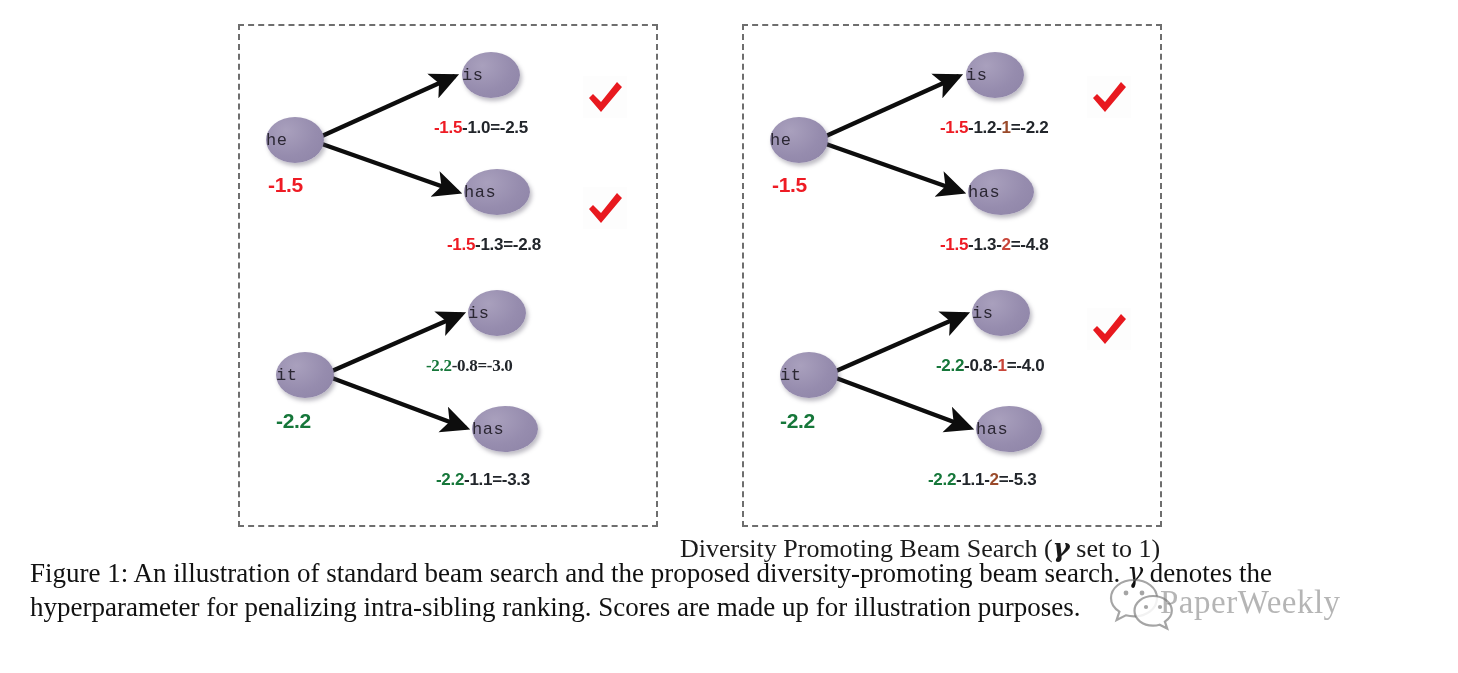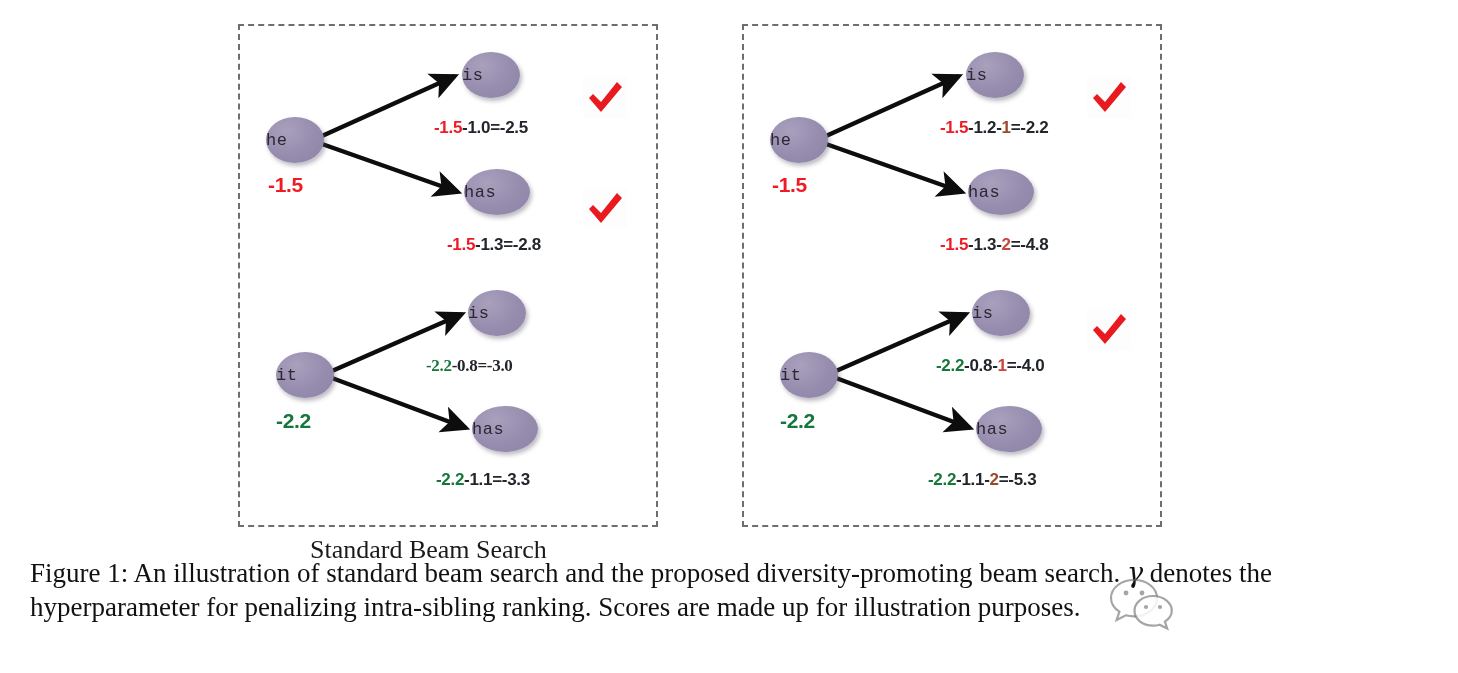--- a/index.html
+++ b/index.html
@@ -222,21 +222,20 @@
     </div>
 
     <div class="node wide" style="left:232px; top:380px;">
       <span>has</span>
     </div>
     <div class="score" style="left:196px; top:444px;">
       <span class="green">-2.2</span><span>-1.1=-3.3</span>
     </div>
   </div>
 
-  <div class="panel-caption" style="left:310px; top:535px;">Standard Beam Search</div>
 
   <div class="panel" id="panel-diverse">
 
     <svg class="arrow-svg" viewBox="0 0 420 503">
       <defs>
         <marker id="ah2" markerWidth="7" markerHeight="7" refX="5.4" refY="3.3" orient="auto" markerUnits="strokeWidth">
           <path d="M0,0.3 L6.4,3.3 L0,6.3 L1.5,3.3 Z" fill="#0d0d0d"></path>
         </marker>
       </defs>
       <line x1="82" y1="110" x2="215" y2="50" stroke="#0d0d0d" stroke-width="4.5" marker-end="url(#ah2)"></line>
@@ -287,30 +286,34 @@
     </div>
 
     <div class="node wide" style="left:232px; top:380px;">
       <span>has</span>
     </div>
     <div class="score" style="left:184px; top:444px;">
       <span class="green">-2.2</span><span>-1.1-</span><span class="brown">2</span><span>=-5.3</span>
     </div>
   </div>
 
+  <div class="panel-caption" style="left:680px; top:533px;">
+    <span>Diversity Promoting Beam Search (</span><span class="gamma">γ</span><span> set to 1)</span>
+  </div>
 
   <div class="fig-caption">
     <span>Figure 1: An illustration of standard beam search and the proposed diversity-promoting beam search. </span><span class="gamma-i">γ</span><span> denotes the</span>
     <span>hyperparameter for penalizing intra-sibling ranking. Scores are made up for illustration purposes.</span>
   </div>
 
   <div class="watermark">
     <svg class="wechat-logo" width="70" height="58" viewBox="0 0 70 58">
       <path d="M26 4 C13 4 3 12 3 22 C3 27.5 6.3 32.4 11.4 35.6 L8.6 44 L17.8 39.3 C20.4 40 23.1 40.4 26 40.4 C39 40.4 49 32.4 49 22 C49 12 39 4 26 4 Z" fill="none" stroke="rgba(110,110,110,0.62)" stroke-width="2.2"></path>
       <circle cx="18" cy="17" r="2.4" fill="rgba(110,110,110,0.62)"></circle>
       <circle cx="34" cy="17" r="2.4" fill="rgba(110,110,110,0.62)"></circle>
       <path d="M45 20 C34.5 20 26.5 26.6 26.5 34.8 C26.5 43 34.5 49.6 45 49.6 C47.3 49.6 49.5 49.3 51.6 48.7 L59.2 52.6 L56.9 45.6 C61.1 42.9 63.8 39.1 63.8 34.8 C63.8 26.6 55.5 20 45 20 Z" fill="#ffffff" fill-opacity="0.85" stroke="rgba(110,110,110,0.62)" stroke-width="2.2"></path>
       <circle cx="38" cy="31" r="2.1" fill="rgba(110,110,110,0.62)"></circle>
       <circle cx="52" cy="31" r="2.1" fill="rgba(110,110,110,0.62)"></circle>
     </svg>
+    <div class="watermark-text">PaperWeekly</div>
   </div>
 
 </div>
 
 </body></html>

